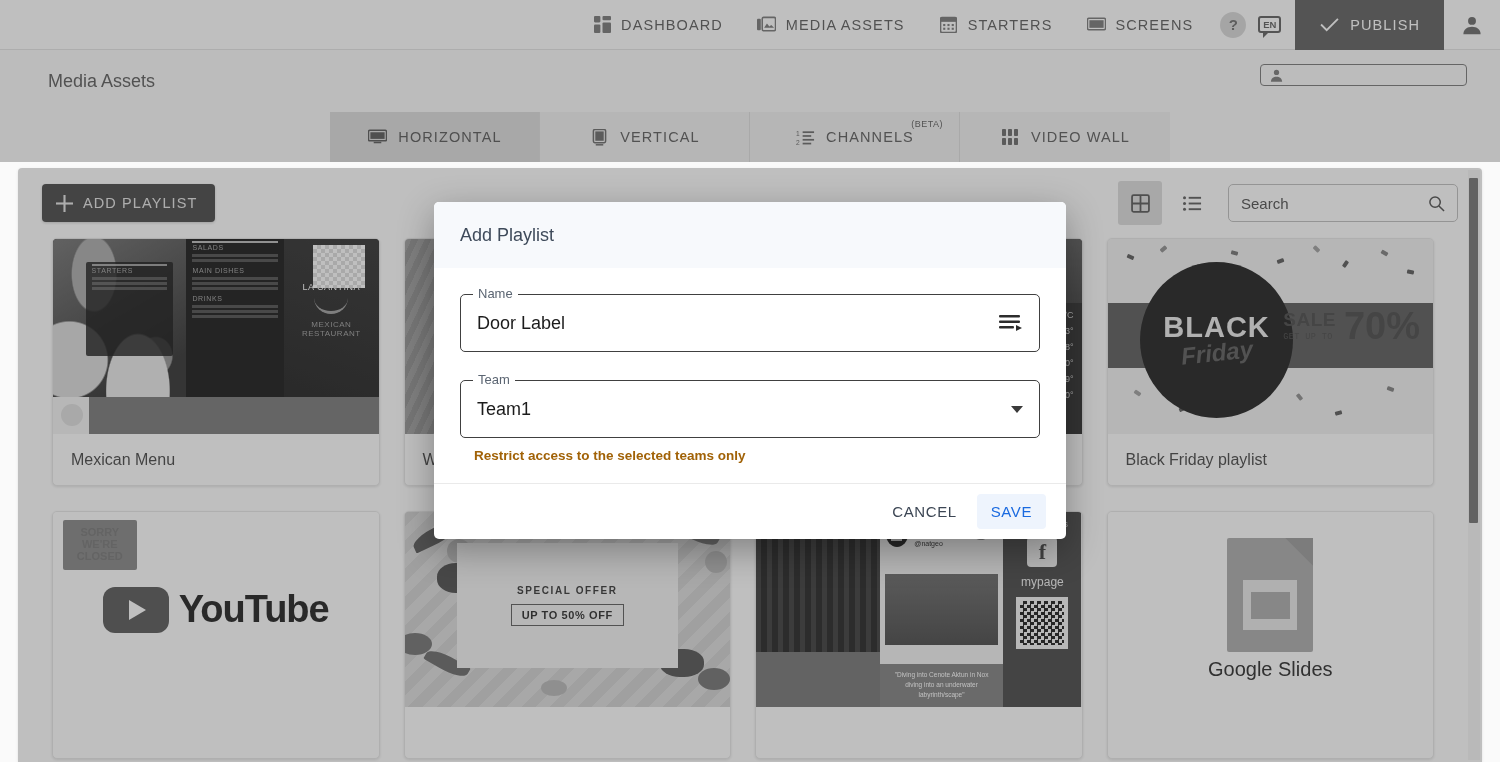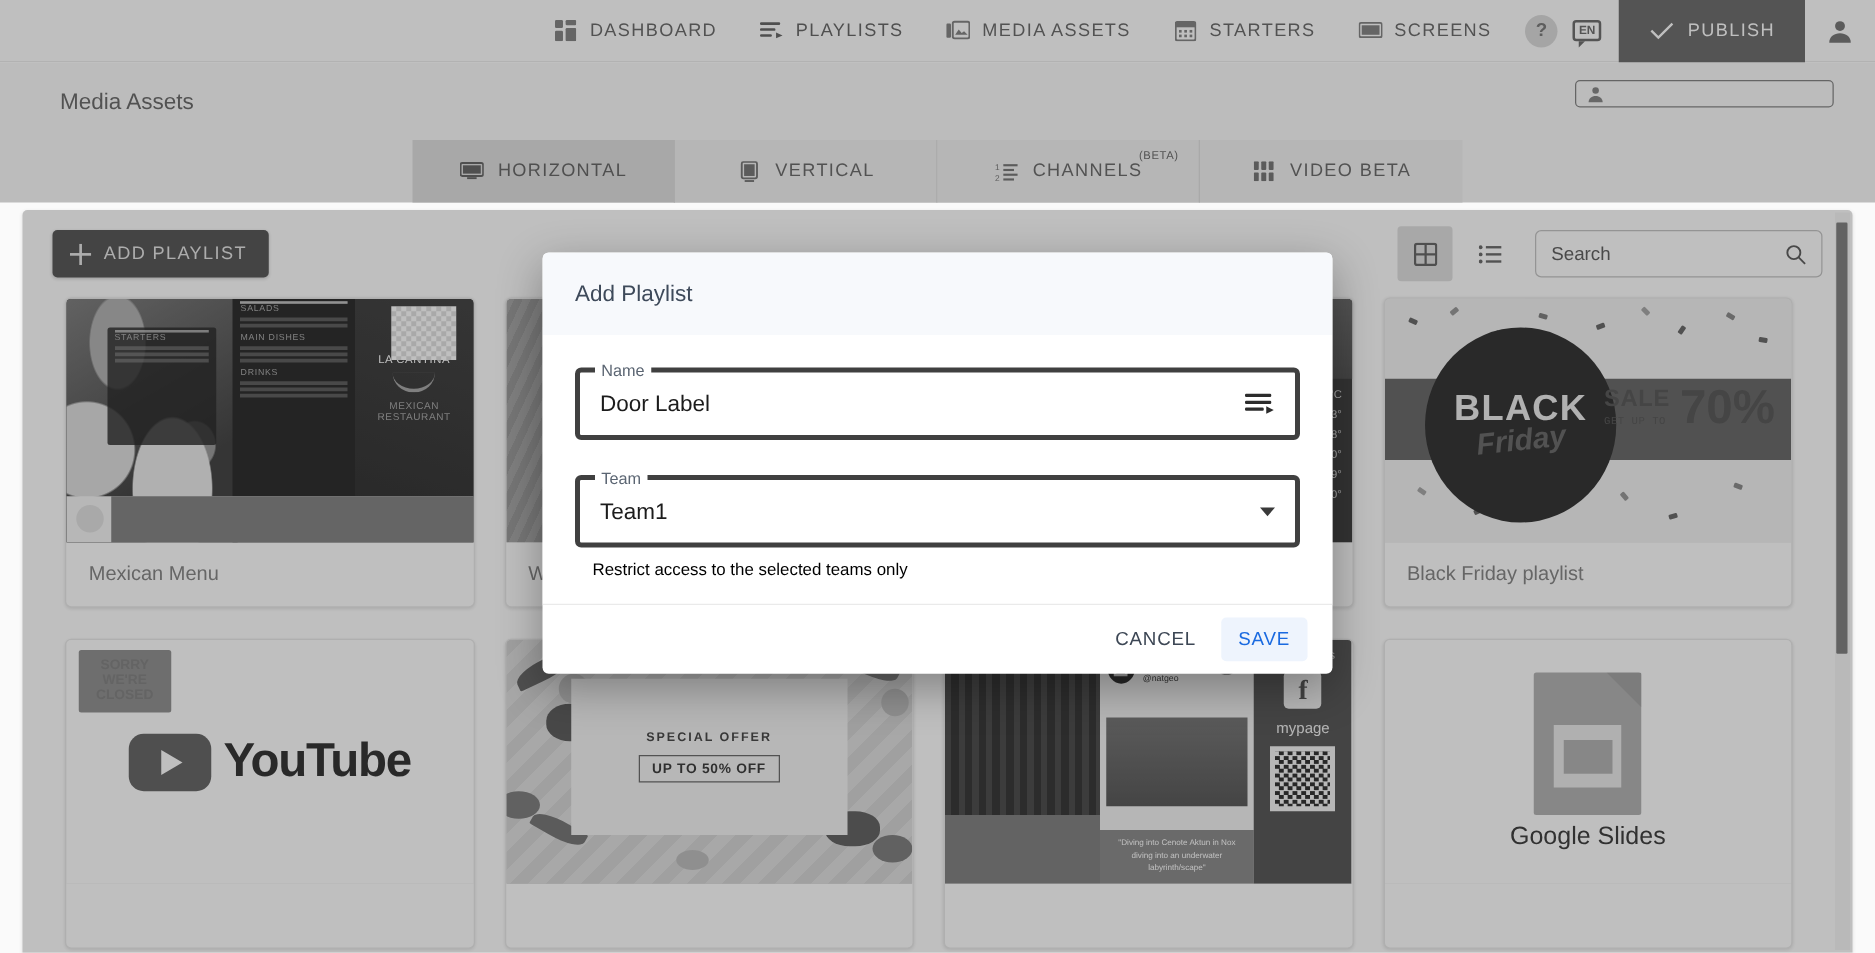--- a/index.html
+++ b/index.html
@@ -146,21 +146,21 @@
   }
   .card {
     background: #fff; border: 1px solid #e6e6e6; border-radius: 5px;
     box-shadow: 0 1px 3px rgba(0,0,0,.13);
     overflow: hidden; height: 248px; cursor: pointer;
     display: flex; flex-direction: column;
   }
   .thumb { height: 195px; position: relative; overflow: hidden; background: #e8e8e8; }
   .card-label {
     flex: 1; display: flex; align-items: center; padding: 0 18px;
-    font-size: 16px; color: #737373;
+    font-size: 16px; color: #b91c1c;
   }
 
   
   .vscroll {
     position: absolute; right: 2px; top: 2px; bottom: 2px; width: 12px;
     background: #f5f5f5;
   }
   .vthumb {
     position: absolute; right: 2px; top: 8px; width: 9px; height: 345px;
     background: #6e6e6e; border-radius: 1px;
@@ -303,34 +303,34 @@
     background: #fff; border-radius: 5px;
     box-shadow: 0 11px 36px rgba(0,0,0,.32);
     overflow: hidden;
   }
   .modal-head {
     height: 66px; background: #f7f9fc; display: flex; align-items: center;
     padding: 0 26px; font-size: 18px; color: #3e4a5a;
   }
   .modal-body { padding: 26px 26px 16px 26px; background:#fff; }
   .field {
-    position: relative; border: 4px solid #404040; border-radius: 5px;
+    position: relative; border: 1px solid #404040; border-radius: 5px;
     height: 58px; display: flex; align-items: center; padding: 0 16px;
     margin-bottom: 28px;
   }
   .field .flabel {
     position: absolute; top: -9px; left: 12px; background: #fff;
     padding: 0 5px; font-size: 13px; color: #5b6572;
   }
   .field .fval { font-size: 18px; color: #1c1c1c; flex: 1; }
   .field .caret {
     width: 0; height: 0; border-left: 6px solid transparent;
     border-right: 6px solid transparent; border-top: 7px solid #3a3a3a;
   }
-  .helper { font-size: 13.5px; color: #000000; margin: -18px 0 4px 14px; }
+  .helper { font-size: 13.5px; color: #a16207; margin: -18px 0 4px 14px; font-weight: bold; }
   .modal-foot {
     border-top: 1px solid #eaeaea; height: 56px;
     display: flex; align-items: center; justify-content: flex-end;
     gap: 6px; padding: 0 20px;
   }
   .mbtn {
     border: none; background: transparent; cursor: pointer;
     font-size: 15px; letter-spacing: .6px; padding: 9px 14px; border-radius: 4px;
     color: #3c4654; font-family: "Liberation Sans", sans-serif;
   }
@@ -350,31 +350,20 @@
         <svg width="17" height="17" viewBox="0 0 16 16" fill="#6b7280">
           <rect x="0" y="0" width="6" height="6" rx="1"></rect>
             <rect x="8" y="0" width="8" height="4" rx="1"></rect>
           <rect x="0" y="8" width="6" height="8" rx="1"></rect>
             <rect x="8" y="6" width="8" height="10" rx="1"></rect>
         </svg>
       </span>
       <span>DASHBOARD</span>
     </div>
 
-    <div class="nav-item active">
-      <span class="nav-icon">
-        <svg width="19" height="17" viewBox="0 0 20 16" fill="#1a56b8">
-          <rect x="0" y="1" width="17" height="2.2" rx="1"></rect>
-          <rect x="0" y="6" width="13" height="2.2" rx="1"></rect>
-          <rect x="0" y="11" width="10" height="2.2" rx="1"></rect>
-          <path d="M13.5 9.5 L19 12 L13.5 14.5 Z"></path>
-        </svg>
-      </span>
-      <span>PLAYLISTS</span>
-    </div>
 
     <div class="nav-item">
       <span class="nav-icon">
         <svg width="19" height="17" viewBox="0 0 20 16" fill="#6b7280">
           <rect x="0" y="2" width="4" height="12" rx="1"></rect>
           <rect x="5.5" y="0.5" width="14" height="14" rx="1.5" fill="none" stroke="#6b7280" stroke-width="1.6"></rect>
           <path d="M7.5 11.5 L10.5 7 L13 10 L15 8.5 L18 11.5 Z"></path>
         </svg>
       </span>
       <span>MEDIA ASSETS</span>
@@ -485,21 +474,21 @@
         <span class="nav-icon">
           <svg width="16" height="16" viewBox="0 0 16 16" fill="#5a6472">
             <rect x="0" y="0" width="4" height="7" rx=".8"></rect>
               <rect x="6" y="0" width="4" height="7" rx=".8"></rect>
             <rect x="12" y="0" width="4" height="7" rx=".8"></rect>
             <rect x="0" y="9" width="4" height="7" rx=".8"></rect>
               <rect x="6" y="9" width="4" height="7" rx=".8"></rect>
             <rect x="12" y="9" width="4" height="7" rx=".8"></rect>
           </svg>
         </span>
-        <span>VIDEO BETA</span>
+        <span>VIDEO WALL</span>
       </div>
     </div>
   </div>
 
   <div class="panel">
 
     <div class="toolbar">
       <button class="add-btn">
         <svg width="17" height="17" viewBox="0 0 16 16" fill="#f0dfe4">
           <rect x="7" y="0" width="2" height="16"></rect>

